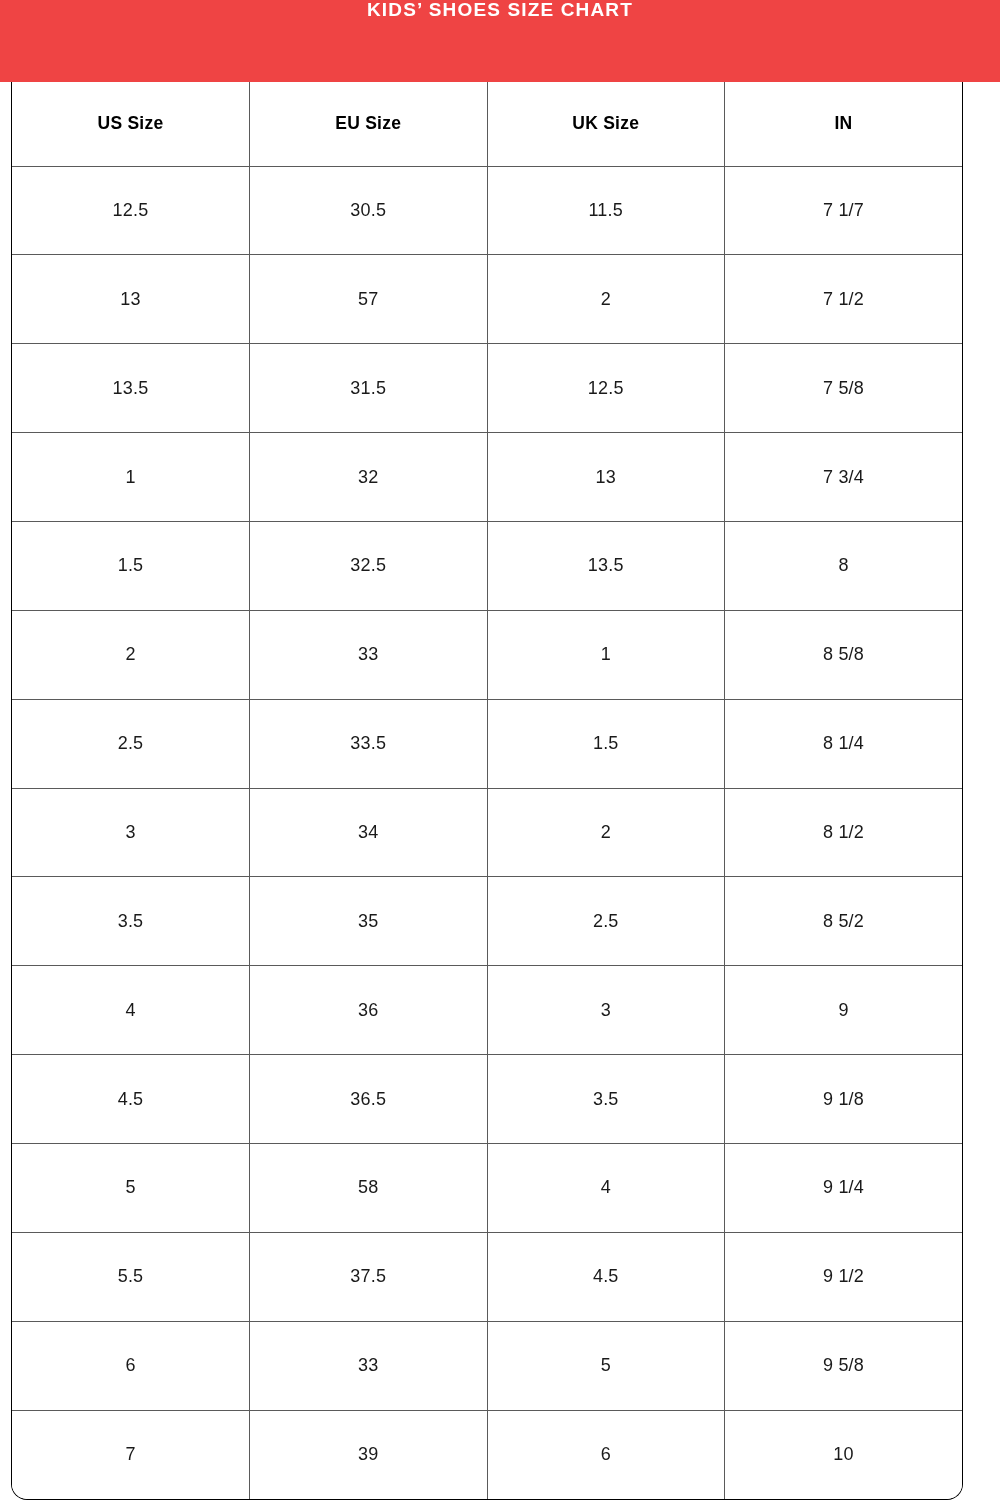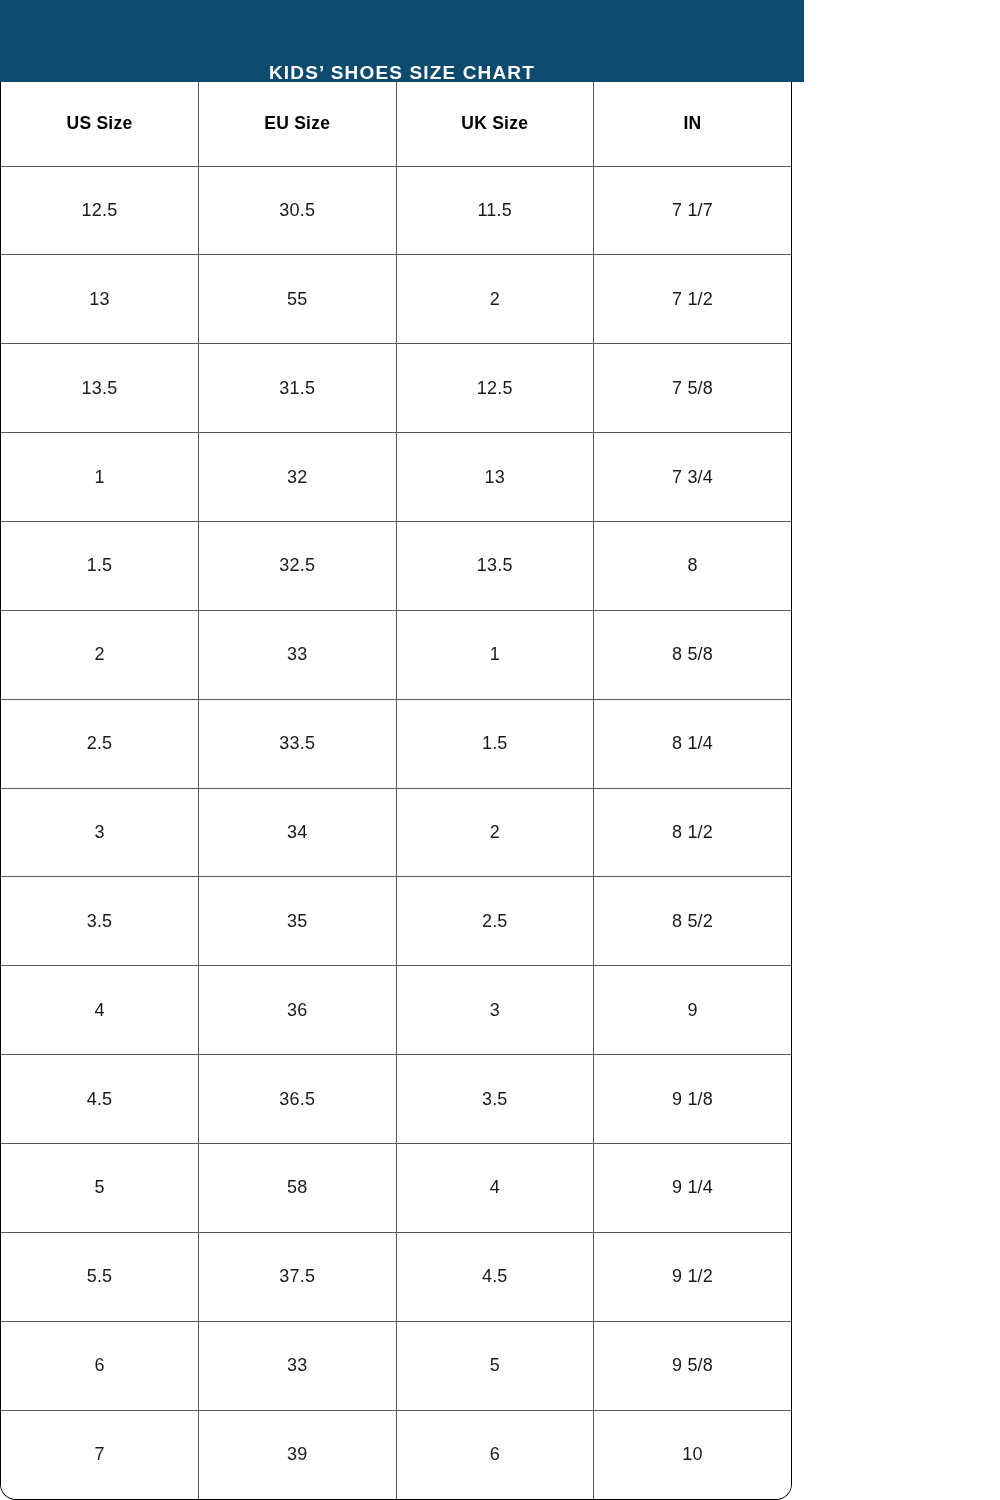--- a/index.html
+++ b/index.html
@@ -16,49 +16,50 @@
   #size-chart-card {
     position: relative;
     width: 1000px;
     height: 1500px;
     background: #ffffff;
     overflow: hidden;
   }
 
   
   .title-band {
-    width: 804px;
+    width: 1000px;
     height: 82px;
-    background: #0c4a6e;
+    background: #ef4444;
     display: flex;
-    align-items: flex-end;
+    align-items: flex-start;
     justify-content: center;
   }
 
   .chart-title {
     color: #ffffff;
     font-size: 19px;
     font-weight: bold;
     letter-spacing: 1.15px;
     text-transform: uppercase;
     line-height: 1;
     text-align: center;
   }
 
   
   .table-frame {
     position: relative;
-    width: 792px;
+    width: 952px;
     height: 1418px;
     background: #ffffff;
     border: 1.5px solid #000000;
     border-top: none;
     border-bottom-left-radius: 16px;
     border-bottom-right-radius: 16px;
     overflow: hidden;
+    margin-left: 11px;
   }
 
   table.size-table {
     width: 100%;
     height: 100%;
     border-collapse: collapse;
     table-layout: fixed;
   }
 
   table.size-table th,
@@ -117,21 +118,21 @@
       </thead>
       <tbody id="table-body">
           <tr>
             <td>12.5</td>
             <td>30.5</td>
             <td>11.5</td>
             <td>7 1/7</td>
           </tr>
           <tr>
             <td>13</td>
-            <td>55</td>
+            <td>57</td>
             <td>2</td>
             <td>7 1/2</td>
           </tr>
           <tr>
             <td>13.5</td>
             <td>31.5</td>
             <td>12.5</td>
             <td>7 5/8</td>
           </tr>
           <tr>

